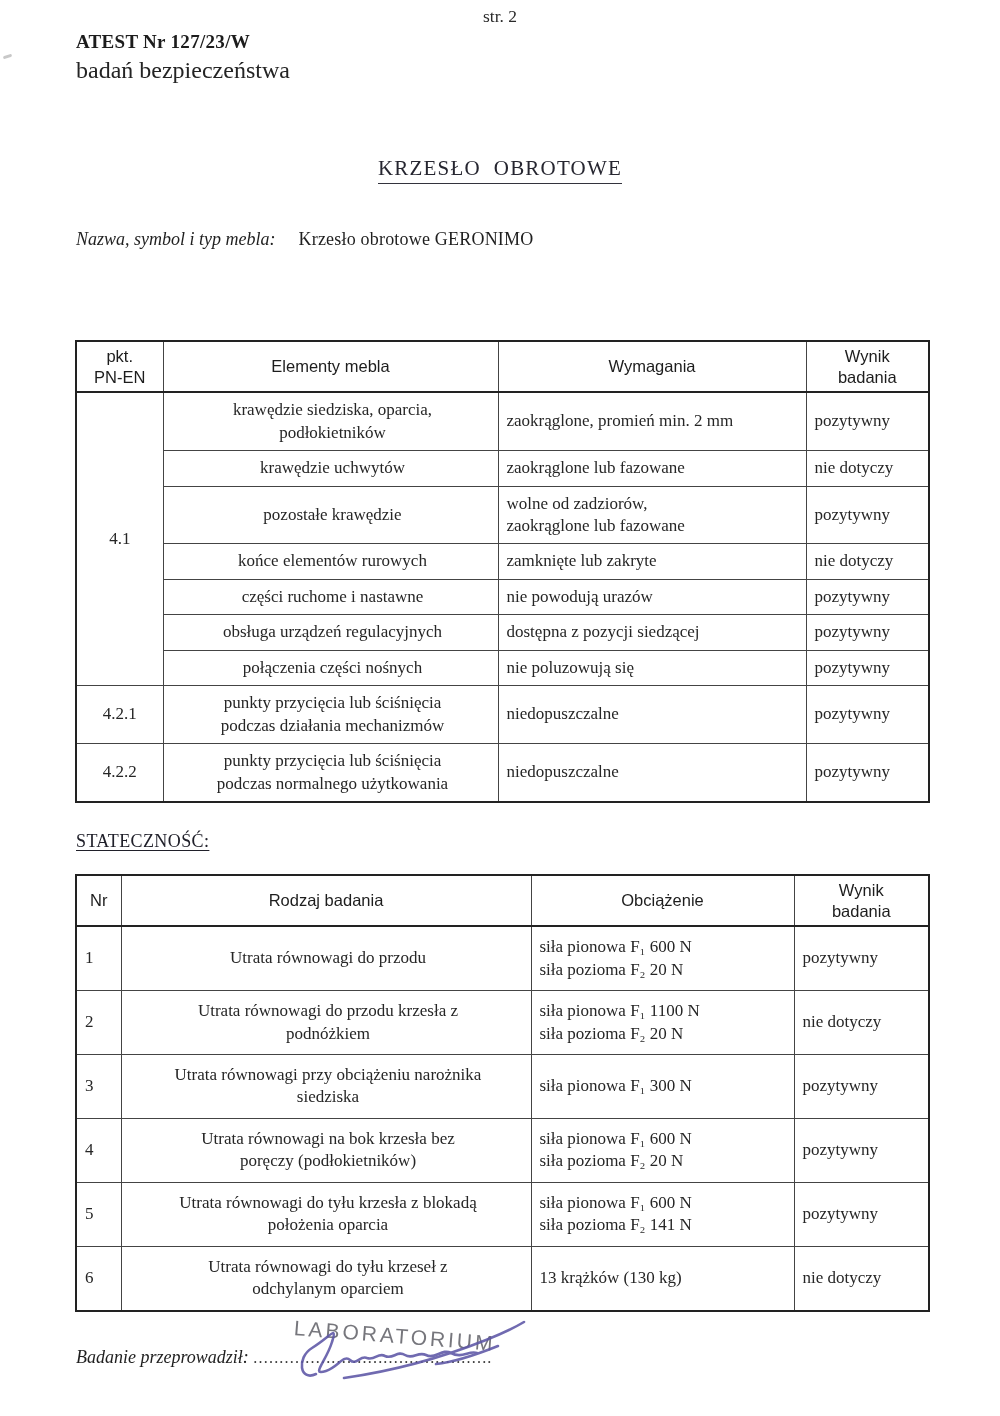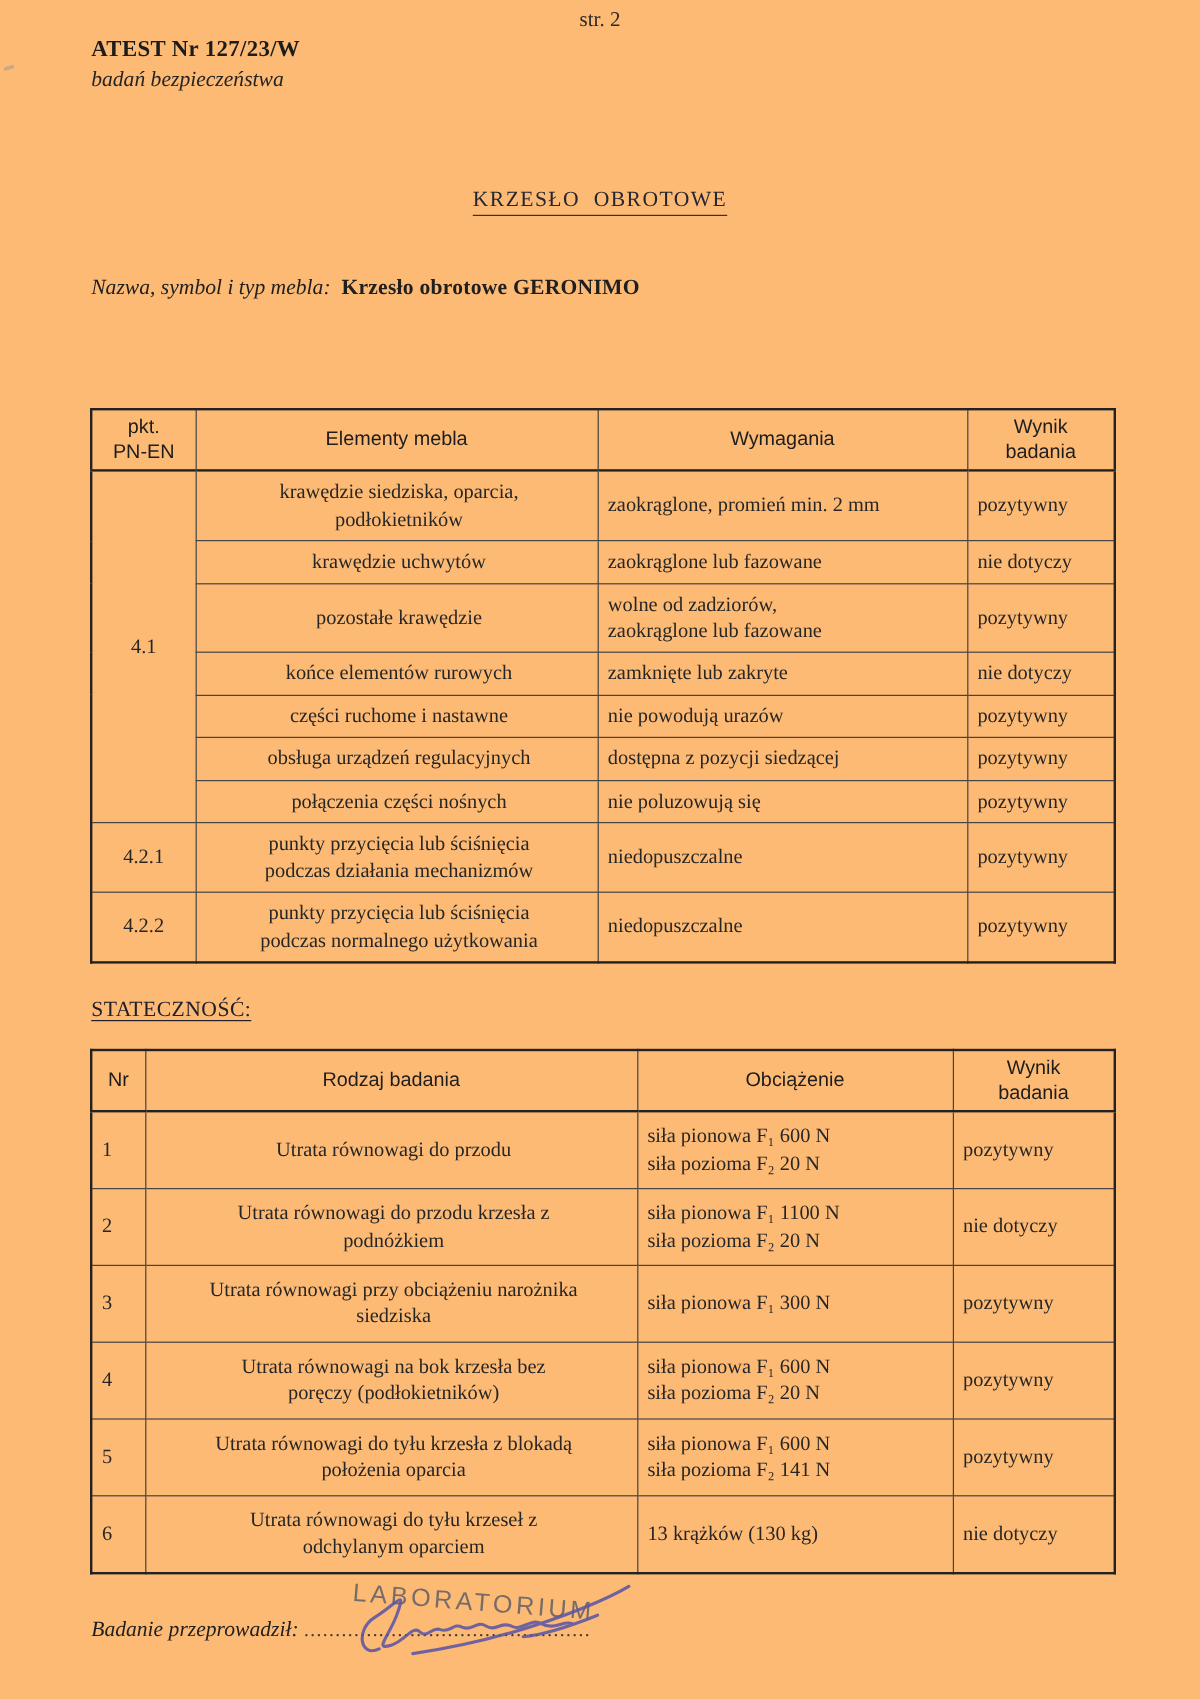--- a/index.html
+++ b/index.html
@@ -1,39 +1,39 @@
 <!DOCTYPE html>
 <html lang="pl"><head>
 <meta charset="utf-8">
 <style>
   html,body{margin:0;padding:0;background:#e8e8e6;}
   .page{
     position:relative;
     width:1000px;height:1416px;
     margin:0 auto;
-    background:#fdba74;
+    background:#ffffff;
     color:#222;
     font-family:"Liberation Serif","DejaVu Serif",serif;
     overflow:hidden;
   }
   
   .artifact{position:absolute;left:3px;top:55px;width:9px;height:3px;background:#9a9a9a;transform:rotate(-18deg);opacity:.55;border-radius:2px;}
 
   .page-number{position:absolute;top:6px;left:0;right:0;text-align:center;font-size:17.5px;color:#2a2a2a;}
   .atest-block{position:absolute;top:30px;left:76px;line-height:1.3;}
   .atest-title{font-weight:bold;font-size:19px;letter-spacing:.3px;color:#1c1c1c;}
-  .atest-sub{font-style:italic;font-size:18px;color:#242424;}
+  .atest-sub{font-size:24px;color:#242424;}
 
   .doc-title-wrap{position:absolute;top:156px;left:0;right:0;text-align:center;}
-  .doc-title{display:inline-block;font-size:18px;letter-spacing:1.2px;color:#262630;
+  .doc-title{display:inline-block;font-size:21px;letter-spacing:1.2px;color:#262630;
     border-bottom:1.8px solid #33333d;padding-bottom:2px;white-space:pre;}
 
   .name-line{position:absolute;top:229px;left:76px;font-size:18px;color:#1f1f1f;}
   .name-label{font-style:italic;}
-  .name-value{font-weight:bold;margin-left:9px;letter-spacing:.2px;}
+  .name-value{font-weight:normal;margin-left:23px;letter-spacing:.2px;}
 
   .sec-heading{position:absolute;left:76px;font-size:18px;letter-spacing:.4px;color:#20202a;
     text-decoration:underline;text-underline-offset:3px;}
   .h1{top:301px;}
   .h2{top:831px;}
 
   table{border-collapse:collapse;position:absolute;left:75px;width:853px;
     font-size:17px;color:#262626;table-layout:fixed;}
   .t1{top:340px;}
   .t2{top:874px;}

